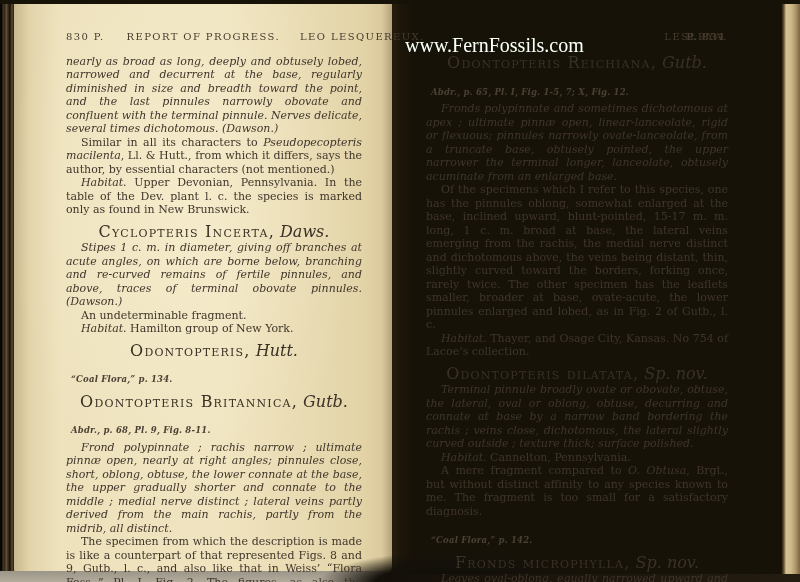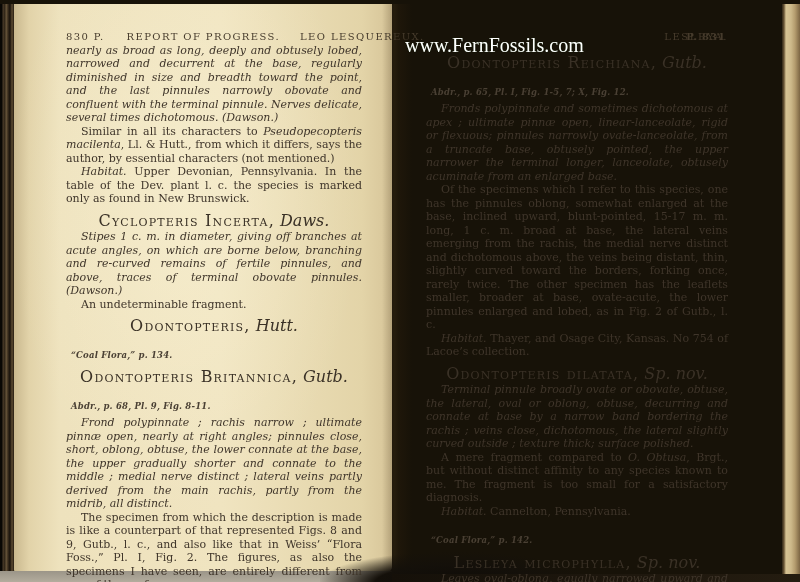--- a/index.html
+++ b/index.html
@@ -33,21 +33,21 @@
     background:radial-gradient(ellipse at 50% 105%, #0e0b07 0%, #14100a 42%, rgba(14,11,7,0) 72%);}
   .bottom-dark{position:absolute;left:392px;top:574px;width:408px;height:8px;
     background:linear-gradient(90deg,#151009,#241c10);}
 
   
   .textcol{position:absolute;color:#3f352a;font-size:11px;line-height:13.5px;z-index:3;}
   .col-left{left:66px;top:30px;width:296px;}
   .col-right{left:426px;top:30px;width:302px;}
 
   .pagehead{display:flex;align-items:flex-start;font-size:10px;letter-spacing:1.4px;
-    color:#463b2c;white-space:nowrap;}
+    color:#463b2c;margin-bottom:11px;white-space:nowrap;}
   .pagehead .ph-num{margin-right:22px;}
   .pagehead .ph-title{margin-right:20px;}
   .pagehead-r{position:relative;height:13px;margin-bottom:13px;font-size:10px;
     letter-spacing:1.6px;color:#463b2c;}
   .pagehead-r .ph-center{position:absolute;left:0;right:0;text-align:right;}
   .pagehead-r .ph-right{position:absolute;right:2px;letter-spacing:1px;font-weight:bold;}
 
   .para{margin:0;text-align:justify;}
   .para.ind{text-indent:15px;}
   .para.it{font-style:italic;}
@@ -83,20 +83,21 @@
       <span class="ph-title">REPORT OF PROGRESS.</span>
       <span class="ph-author">LEO LESQUEREUX.</span>
     </div>
     <div id="left-blocks">
         <p class="para it"><span>nearly as broad as long, deeply and obtusely lobed, narrowed and decurrent at the base, regularly diminished in size and breadth toward the point, and the last pinnules narrowly obovate and confluent with the terminal pinnule. Nerves delicate, several times dichotomous. (Dawson.)</span></p>
         <p class="para ind"><span>Similar in all its characters to </span><i>Pseudopecopteris macilenta</i><span>, Ll. &amp; Hutt., from which it differs, says the author, by essential characters (not mentioned.)</span></p>
         <p class="para ind"><i>Habitat.</i><span>  Upper Devonian, Pennsylvania.  In the table of the Dev. plant l. c. the species is marked only as found in New Brunswick.</span></p>
         <div class="heading"><span class="sc">Cyclopteris Incerta,</span><i> Daws.</i></div>
         <p class="para it ind"><span>Stipes 1 c. m. in diameter, giving off branches at acute angles, on which are borne below, branching and re-curved remains of fertile pinnules, and above, traces of terminal obovate pinnules.  (Dawson.)</span></p>
         <p class="para ind"><span>An undeterminable fragment.</span></p>
+        <p class="para ind"><i>Habitat.</i><span>  Hamilton group of New York.</span></p>
         <div class="heading"><span class="sc">Odontopteris,</span><i> Hutt.</i></div>
         <div class="citation">“Coal Flora,” p. 134.</div>
         <div class="heading"><span class="sc">Odontopteris Britannica,</span><i> Gutb.</i></div>
         <div class="citation">Abdr., p. 68, Pl. 9, Fig. 8-11.</div>
         <p class="para it ind"><span>Frond polypinnate ; rachis narrow ; ultimate pinnæ open, nearly at right angles; pinnules close, short, oblong, obtuse, the lower connate at the base, the upper gradually shorter and connate to the middle ; medial nerve distinct ; lateral veins partly derived from the main rachis, partly from the midrib, all distinct.</span></p>
         <p class="para ind"><span>The specimen from which the description is made is like a counterpart of that represented Figs. 8 and 9, Gutb., l. c., and also like that in Weiss’ “Flora Foss.,” Pl. I, Fig. 2. The figures, as also the specimens I have seen, are entirely different from any of those of </span></p>
       </div>
   </div>
 
   <div class="textcol col-right">
@@ -105,22 +106,22 @@
       <span class="ph-right">P. 831</span>
     </div>
     <div id="right-blocks">
         <div class="heading"><span class="sc">Odontopteris Reichiana,</span><i> Gutb.</i></div>
         <div class="citation">Abdr., p. 65, Pl. I, Fig. 1-5, 7; X, Fig. 12.</div>
         <p class="para it ind"><span>Fronds polypinnate and sometimes dichotomous at apex ; ultimate pinnæ open, linear-lanceolate, rigid or flexuous; pinnules narrowly ovate-lanceolate, from a truncate base, obtusely pointed, the upper narrower the terminal longer, lanceolate, obtusely acuminate from an enlarged base.</span></p>
         <p class="para ind"><span>Of the specimens which I refer to this species, one has the pinnules oblong, somewhat enlarged at the base, inclined upward, blunt-pointed, 15-17 m. m. long, 1 c. m. broad at base, the lateral veins emerging from the rachis, the medial nerve distinct and dichotomous above, the veins being distant, thin, slightly curved toward the borders, forking once, rarely twice.  The other specimen has the leaflets smaller, broader at base, ovate-acute, the lower pinnules enlarged and lobed, as in Fig. 2 of Gutb., l. c.</span></p>
         <p class="para ind"><i>Habitat.</i><span>  Thayer, and Osage City, Kansas.  No 754 of Lacoe’s collection.</span></p>
         <div class="heading"><span class="sc">Odontopteris dilatata,</span><i> Sp. nov.</i></div>
         <p class="para it ind"><span>Terminal pinnule broadly ovate or obovate, obtuse, the lateral, oval or oblong, obtuse, decurring and connate at base by a narrow band bordering the rachis ; veins close, dichotomous, the lateral slightly curved outside ; texture thick; surface polished.</span></p>
+        <p class="para ind"><i>Habitat.</i><span>  Cannelton, Pennsylvania.</span></p>
         <p class="para ind"><span>A mere fragment compared to </span><i>O. Obtusa</i><span>, Brgt., but without distinct affinity to any species known to me.  The fragment is too small for a satisfactory diagnosis.</span></p>
-        <p class="para ind"><i>Habitat.</i><span>  Cannelton, Pennsylvania.</span></p>
         <div class="citation">“Coal Flora,” p. 142.</div>
-        <div class="heading"><span class="sc">Lesleya microphylla,</span><i> Sp. nov.</i></div>
+        <div class="heading"><span class="sc">Fronds microphylla,</span><i> Sp. nov.</i></div>
         <p class="para it ind"><span>Leaves oval-oblong, equally narrowed upward and downward from the middle, obtuse or truncate at the apex, joining the petiole in decurring or by a small auricle, petiolate ; lateral nerves all emerging obliquely from a thick</span></p>
       </div>
   </div>
 
   <div class="watermark">www.FernFossils.com</div>
 </div>
 
 </body></html>

